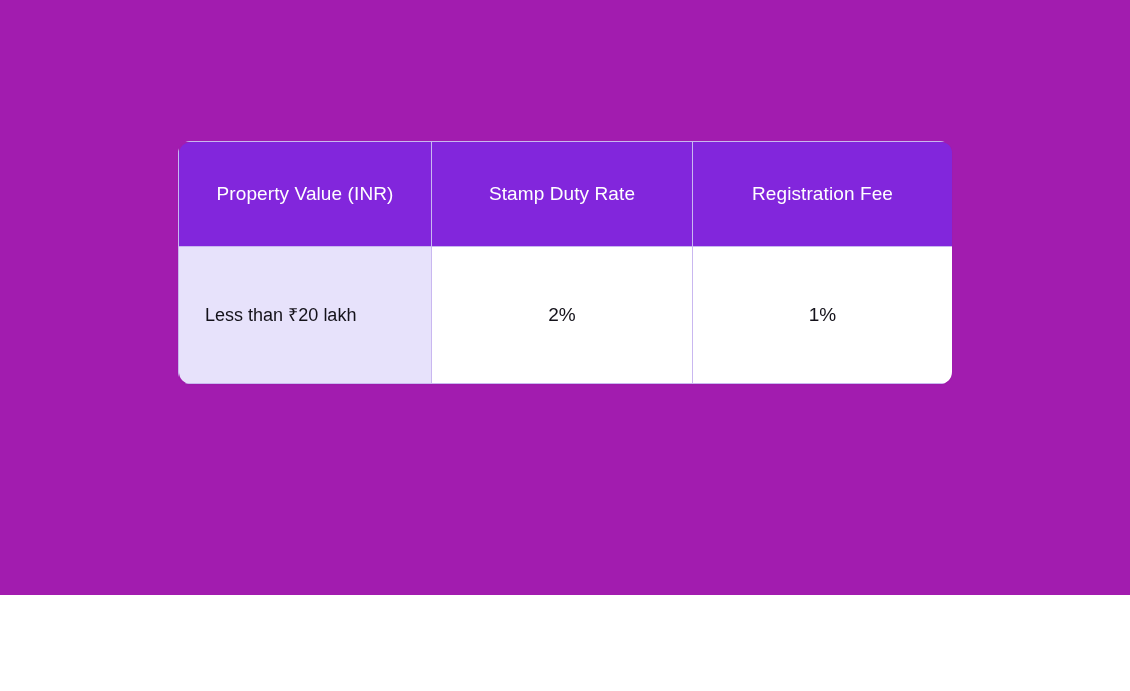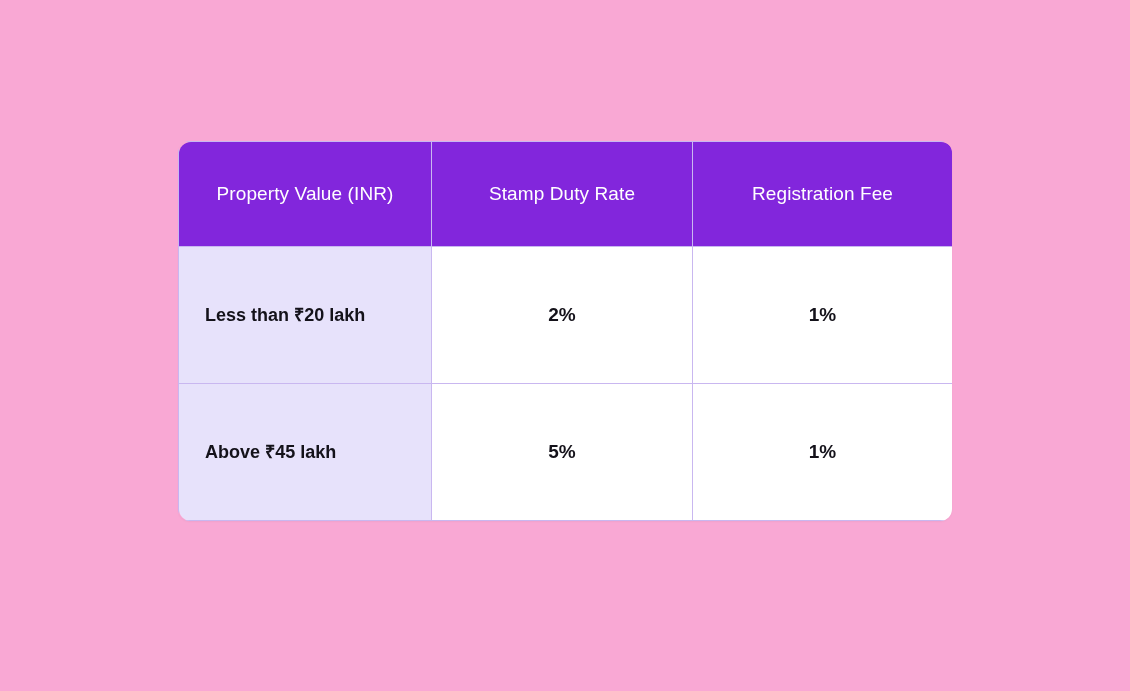--- a/index.html
+++ b/index.html
@@ -9,22 +9,22 @@
   body {
     width: 1130px;
     height: 691px;
     background: #ffffff;
     font-family: "Liberation Sans", sans-serif;
     overflow: hidden;
   }
   .canvas {
     position: relative;
     width: 1130px;
-    height: 691px;
-    background: #f9a8d4;
+    height: 595px;
+    background: #a21caf;
   }
   .table-wrap {
     position: absolute;
     left: 178px;
     top: 141px;
     width: 774px;
     border-radius: 12px;
     overflow: hidden;
     box-shadow: 0 1px 2px rgba(0,0,0,0.04);
   }
@@ -52,21 +52,21 @@
   thead th.col-first {
     border-top-left-radius: 12px;
   }
   thead th.col-last {
     border-top-right-radius: 12px;
     text-align: center;
   }
   tbody td {
     font-size: 18px;
     color: #14121a;
-    font-weight: 700;
+    font-weight: 400;
   }
   tbody td.label-cell {
     background: #e7e2fb;
     text-align: left;
     padding: 18px 24px 18px 26px;
     line-height: 1.45;
     font-size: 18px;
   }
   tbody td.value-cell {
     background: #ffffff;
@@ -103,21 +103,16 @@
           <th>Stamp Duty Rate</th>
           <th class="col-last">Registration Fee</th>
         </tr>
       </thead>
       <tbody>
         <tr class="r1">
           <td class="label-cell">Less than ₹20 lakh</td>
           <td class="value-cell">2%</td>
           <td class="value-cell">1%</td>
         </tr>
-        <tr class="r3">
-          <td class="label-cell">Above ₹45 lakh</td>
-          <td class="value-cell">5%</td>
-          <td class="value-cell">1%</td>
-        </tr>
       </tbody>
     </table>
   </div>
 </div>
 
 </body></html>

